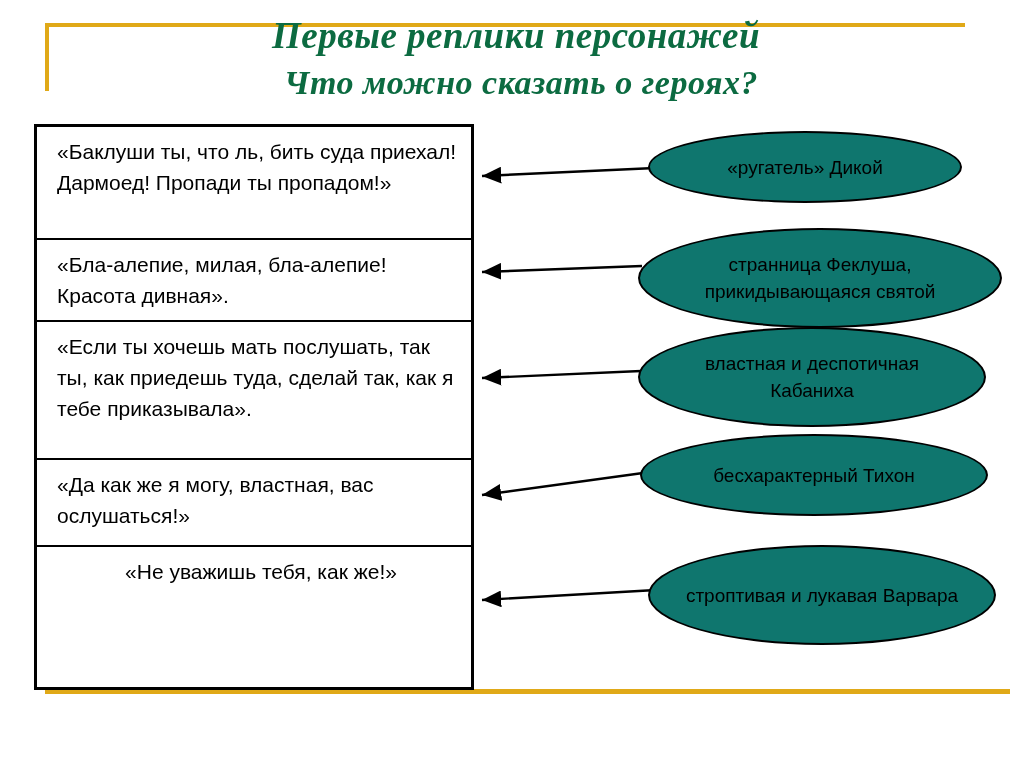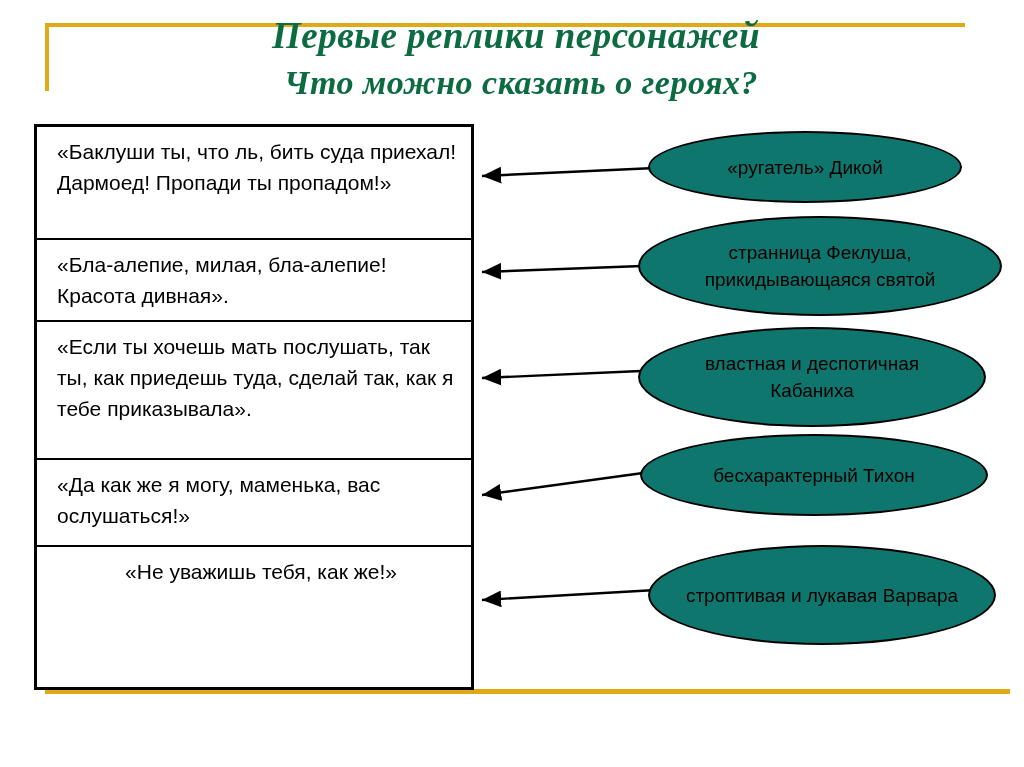--- a/index.html
+++ b/index.html
@@ -129,21 +129,21 @@
     align-items: center;
     justify-content: center;
     text-align: center;
     color: #000000;
     font-size: 19px;
     line-height: 27px;
     z-index: 7;
     padding: 0 34px;
   }
   #ellipse-0 { left: 648px; top: 131px; width: 314px; height: 72px; }
-  #ellipse-1 { left: 638px; top: 216px; width: 364px; height: 100px; }
+  #ellipse-1 { left: 638px; top: 228px; width: 364px; height: 100px; }
   #ellipse-2 { left: 638px; top: 327px; width: 348px; height: 100px; }
   #ellipse-3 { left: 640px; top: 434px; width: 348px; height: 82px; }
   #ellipse-4 { left: 648px; top: 545px; width: 348px; height: 100px; }
 </style>
 </head>
 <body>
 
 <div id="deco-top-line"></div>
 <div id="deco-left-line"></div>
 <div id="deco-bottom-line"></div>
@@ -157,21 +157,21 @@
   <div class="quote-row" id="quote-row-0">
     <span class="quote-text">«Баклуши ты, что ль, бить суда приехал! Дармоед! Пропади ты пропадом!»</span>
   </div>
   <div class="quote-row" id="quote-row-1">
     <span class="quote-text">«Бла-алепие, милая, бла-алепие! Красота дивная».</span>
   </div>
   <div class="quote-row" id="quote-row-2">
     <span class="quote-text">«Если ты хочешь мать послушать, так ты, как приедешь туда, сделай так, как я тебе приказывала».</span>
   </div>
   <div class="quote-row" id="quote-row-3">
-    <span class="quote-text">«Да как же я могу, маменька, вас ослушаться!»</span>
+    <span class="quote-text">«Да как же я могу, властная, вас ослушаться!»</span>
   </div>
   <div class="quote-row" id="quote-row-4">
     <span class="quote-text">«Не уважишь тебя, как же!»</span>
   </div>
 </div>
 
 <svg id="arrows-layer" viewBox="0 0 1024 767">
   <defs>
     <marker id="arrowhead" markerWidth="9" markerHeight="7" refX="8" refY="3.5" orient="auto" markerUnits="strokeWidth">
       <polygon points="8,3.5 0,0 0,7" fill="#000000"></polygon>

